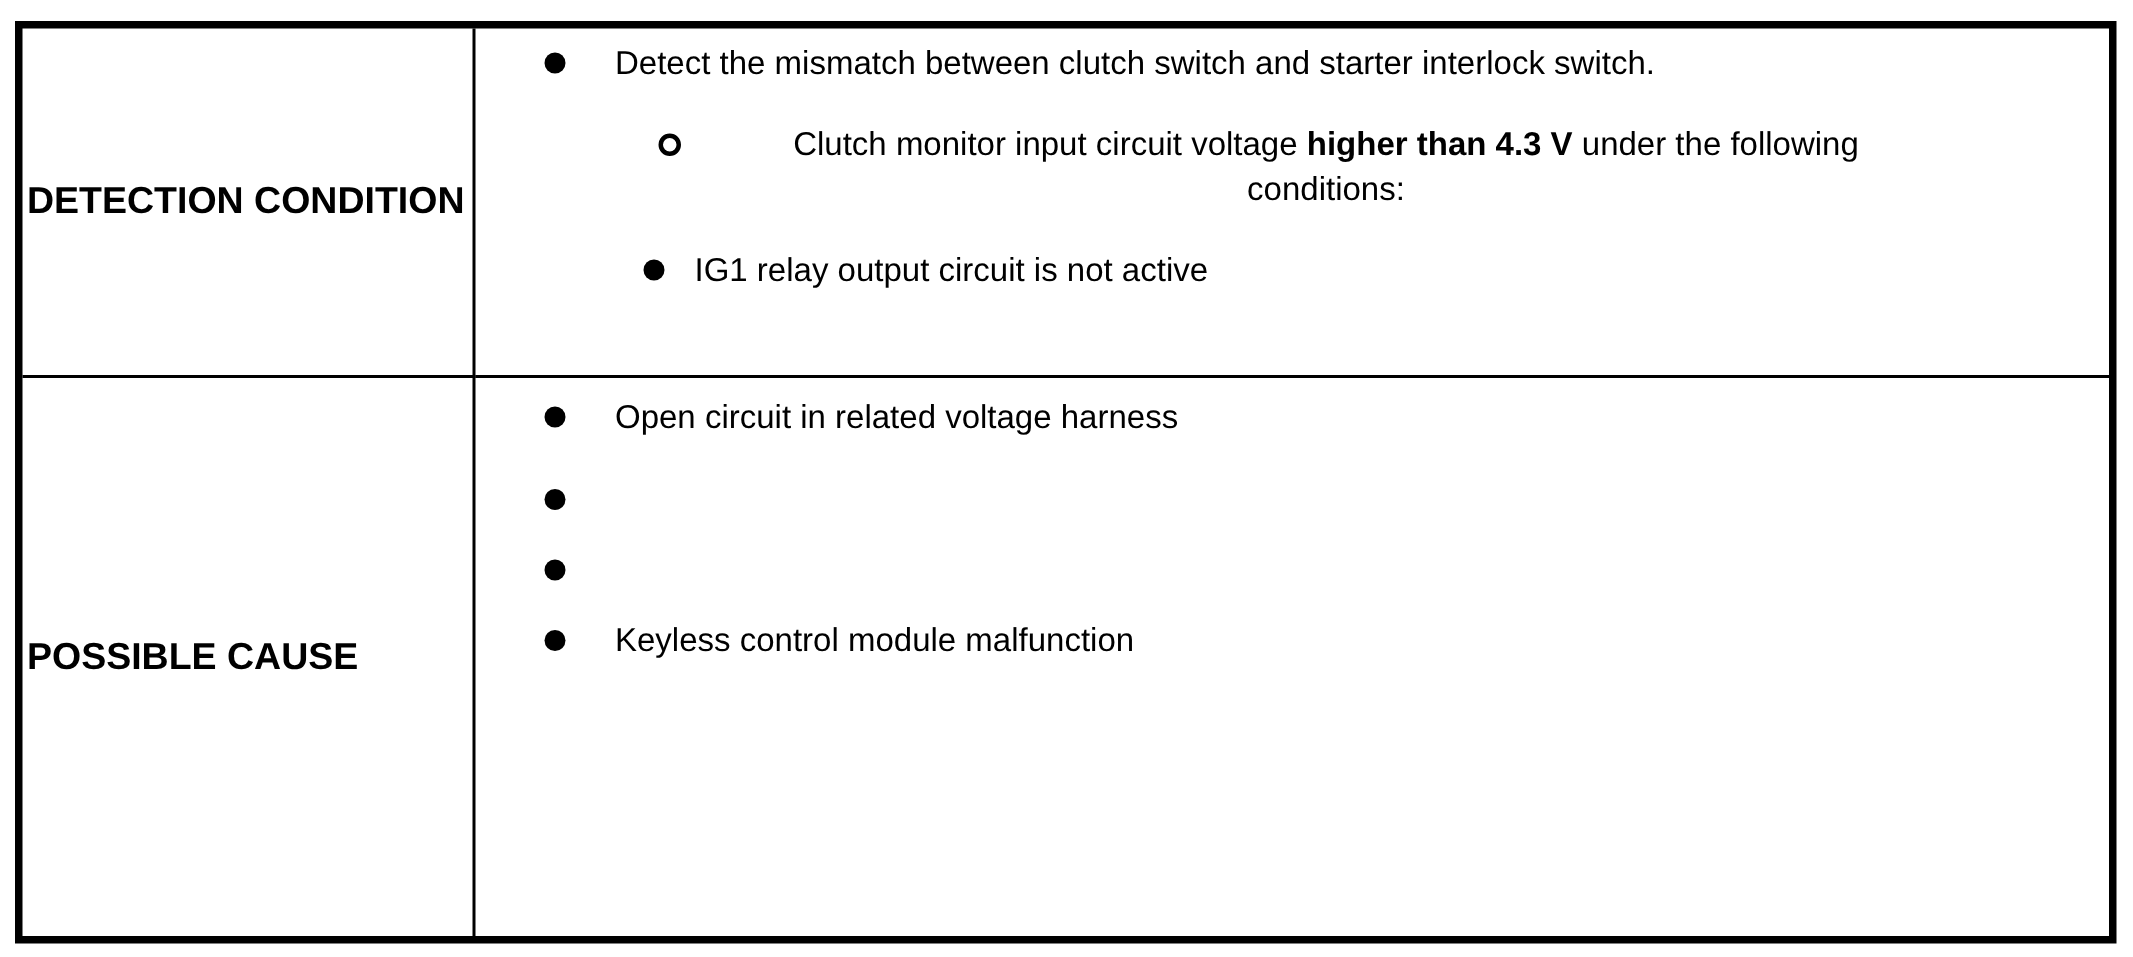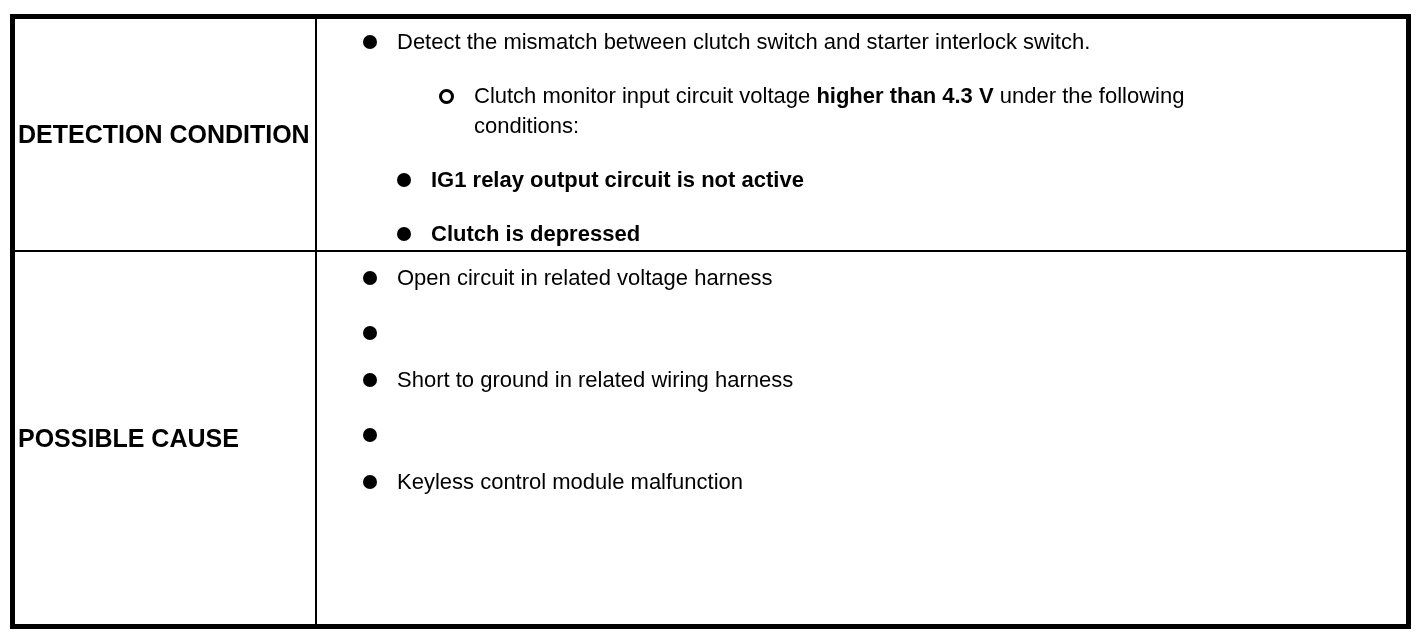--- a/index.html
+++ b/index.html
@@ -42,23 +42,23 @@
   .content-cell { padding-top: 8px; }
   .content-cell.causes { padding-top: 11px; }
   .li {
     display: flex;
     align-items: flex-start;
     font-size: 22px;
     line-height: 30px;
     margin-bottom: 24px;
   }
   .causes .li { margin-bottom: 25px; }
-  .lvl1 { padding-left: 46px; }
-  .lvl2 { padding-left: 122px; }
-  .lvl3 { padding-left: 80px; font-weight: bold; }
+  .lvl1 { padding-left: 46px; gap: 13px; }
+  .lvl2 { padding-left: 122px; text-align: center; }
+  .lvl3 { padding-left: 112px; }
   .marker {
     flex: 0 0 auto;
     margin-right: 20px;
     margin-top: 8px;
   }
   .marker.filled {
     width: 14px; height: 14px;
     background: var(--text);
     border-radius: 50%;
   }
@@ -85,43 +85,35 @@
       <span class="li-text">Detect the mismatch between clutch switch and starter interlock switch.</span>
     </div>
     <div class="li lvl2">
       <span class="marker hollow"></span>
       <span class="li-text"><span>Clutch monitor input circuit voltage </span><b>higher than 4.3 V</b><span> under the following conditions:</span></span>
     </div>
     <div class="li lvl3">
       <span class="marker filled"></span>
       <span class="li-text">IG1 relay output circuit is not active</span>
     </div>
-    <div class="li lvl3">
-      <span class="marker filled"></span>
-      <span class="li-text">Clutch is depressed</span>
-    </div>
   </div>
 
   <div class="cell header-cell">
     <span class="header-label">POSSIBLE CAUSE</span>
   </div>
   <div class="cell content-cell causes">
     <div class="li lvl1">
       <span class="marker filled"></span>
       <span class="li-text">Open circuit in related voltage harness</span>
     </div>
     <div class="li lvl1">
       <span class="marker filled"></span>
     </div>
     <div class="li lvl1">
       <span class="marker filled"></span>
-      <span class="li-text">Short to ground in related wiring harness</span>
-    </div>
-    <div class="li lvl1">
-      <span class="marker filled"></span>
     </div>
     <div class="li lvl1">
       <span class="marker filled"></span>
       <span class="li-text">Keyless control module malfunction</span>
     </div>
   </div>
 
 </div>
 
 </body></html>

